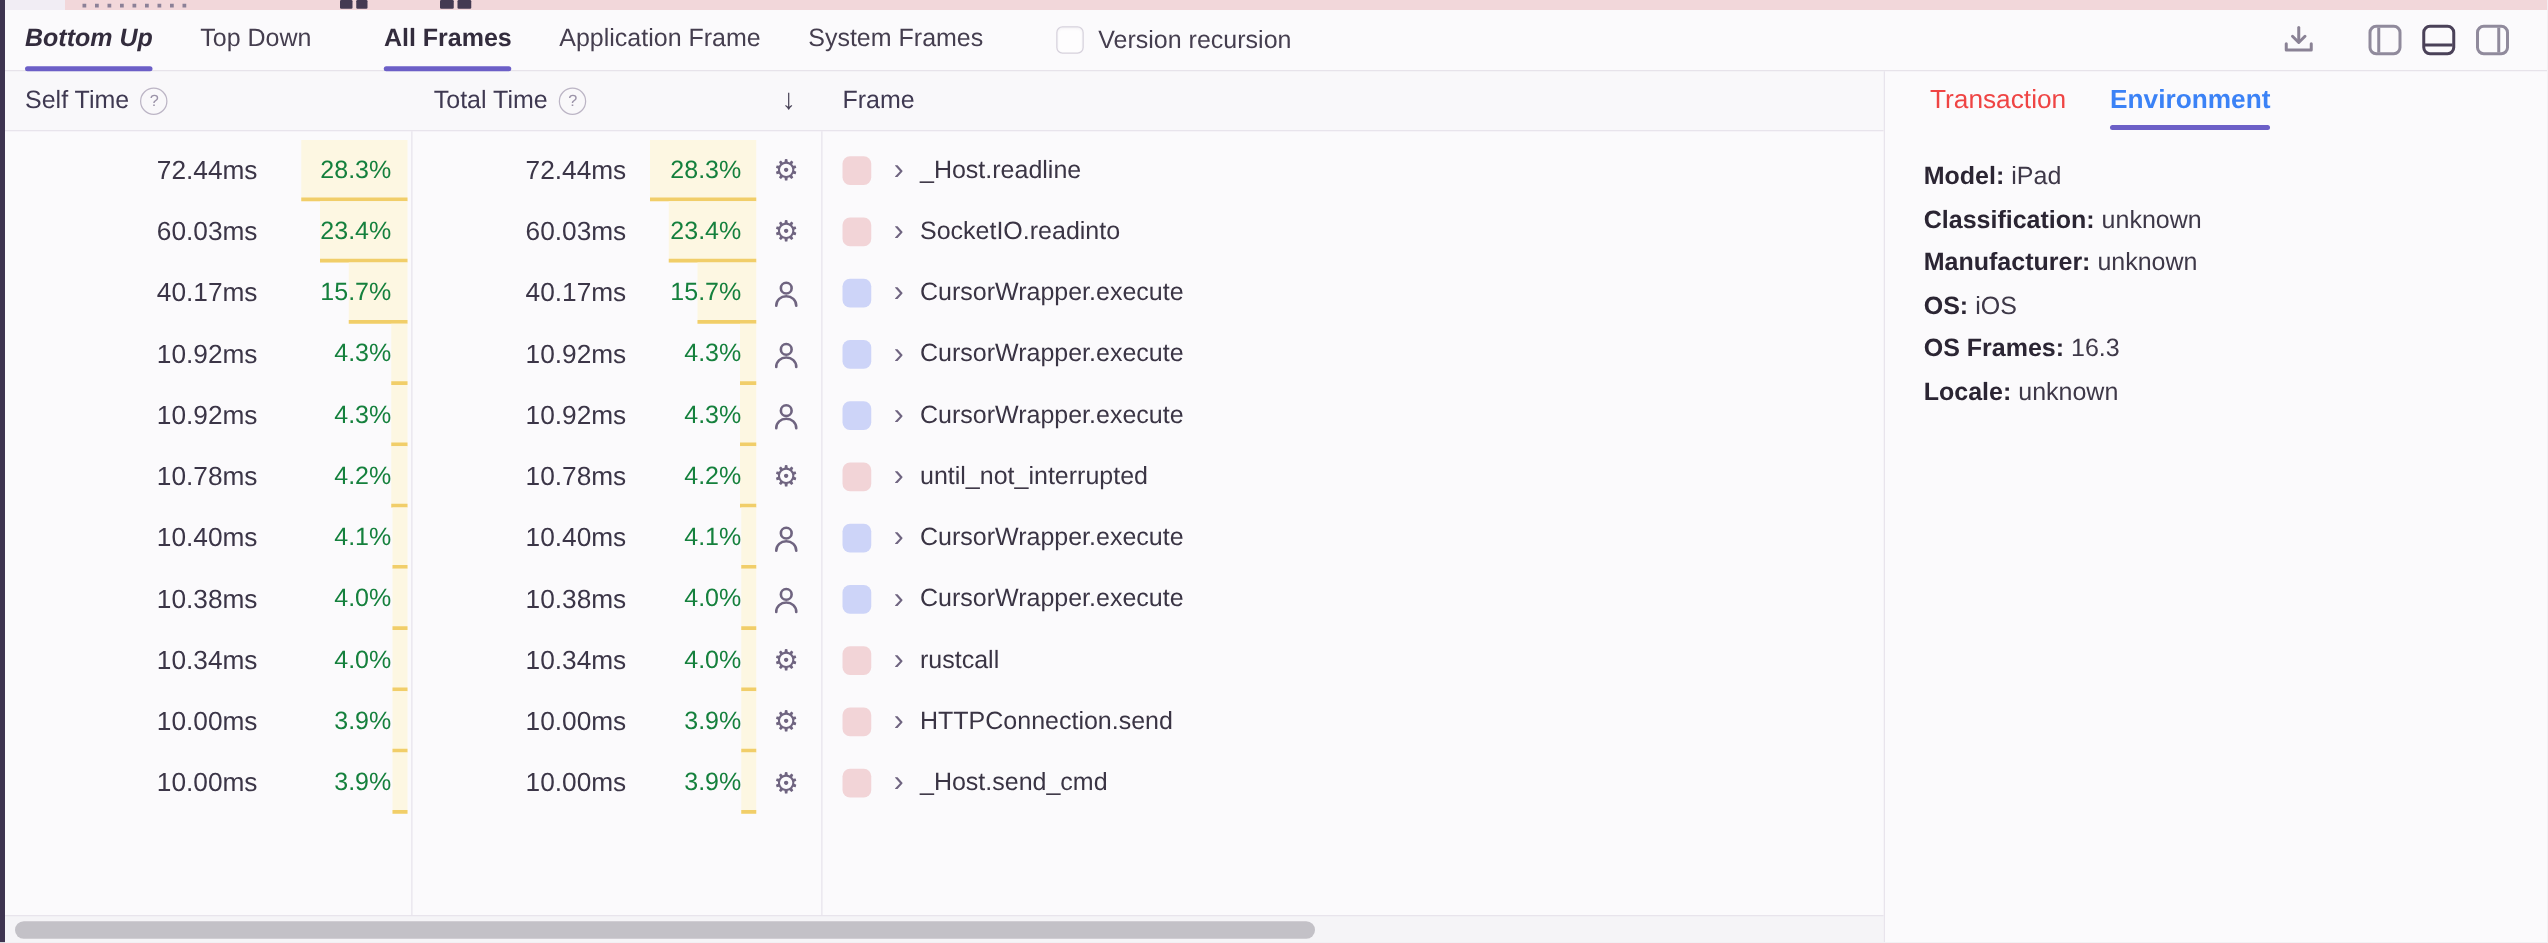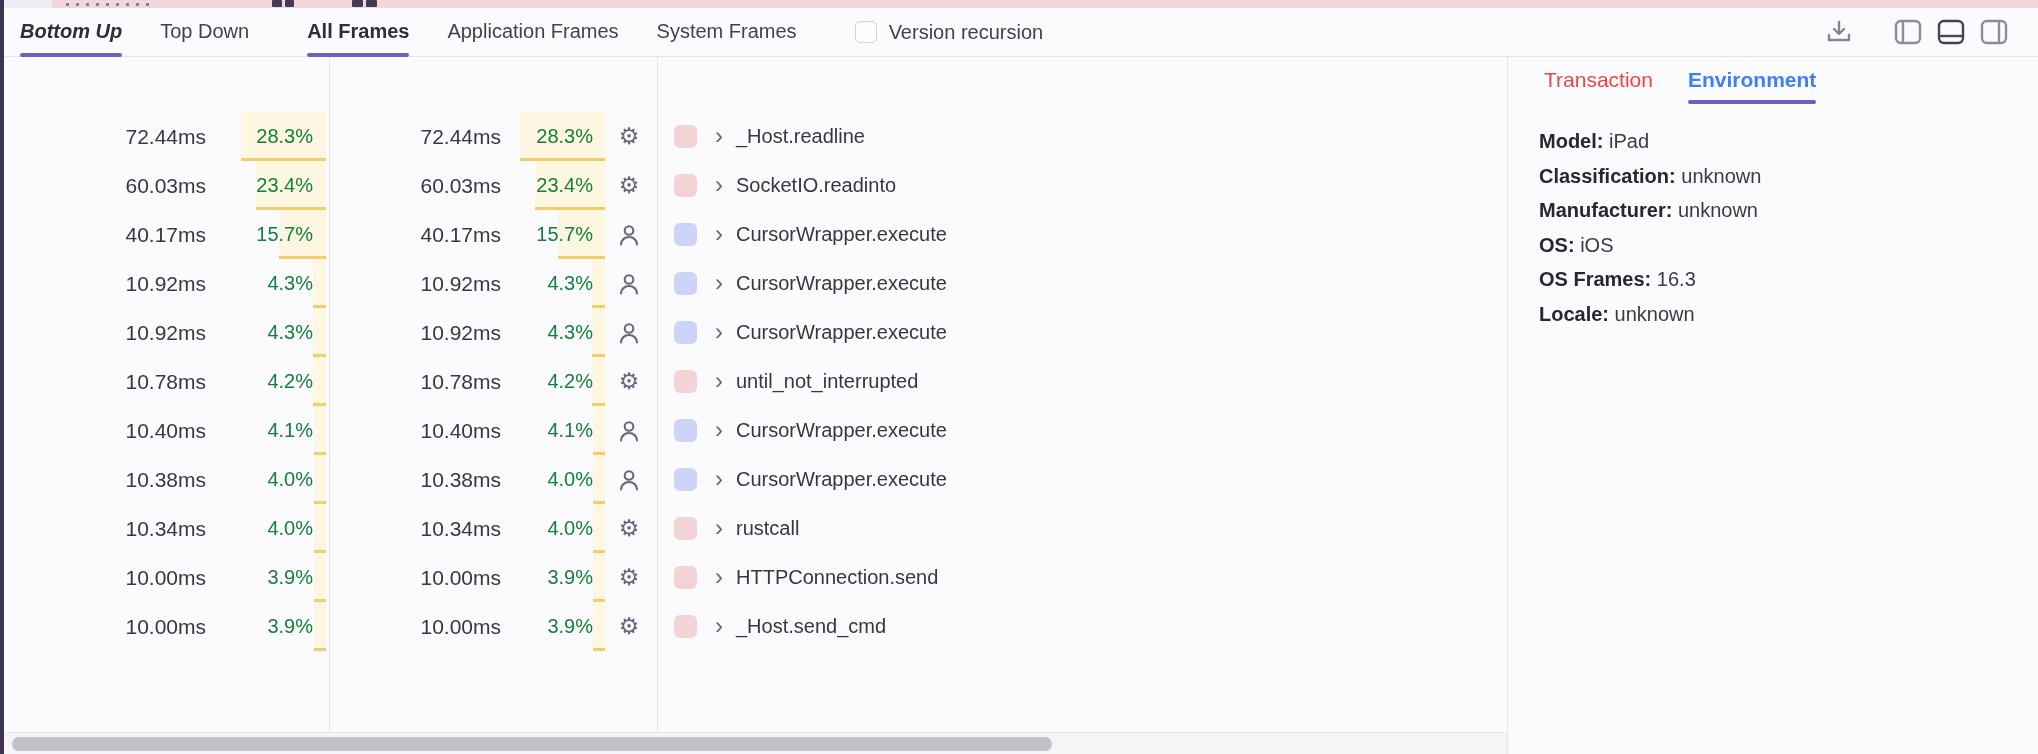--- a/index.html
+++ b/index.html
@@ -96,21 +96,21 @@
     <div class="blk" style="left:285px;width:9px"></div>
     <div class="blk" style="left:352px;width:11px"></div>
     <div class="blk" style="left:366px;width:11px"></div>
   </div>
   <div class="left-edge"></div>
 
   <div class="toolbar">
     <div class="tab active gap16">Bottom Up</div>
     <div class="tab gap38">Top Down</div>
     <div class="tab active gap58">All Frames</div>
-    <div class="tab gap38">Application Frames</div>
+    <div class="tab gap38">Application Frame</div>
     <div class="tab gap38">System Frames</div>
     <div class="checkbox"></div>
     <div class="cb-label">Version recursion</div>
 
     <div class="toolbar-icons">
       <div class="tbtn dl">
         <svg width="28" height="26" viewBox="0 0 28 26">
           <g fill="none" stroke="#8a8295" stroke-width="2.4" stroke-linecap="round" stroke-linejoin="round">
             <path d="M14 3v11"></path>
               <path d="M9 10l5 5 5-5"></path>
@@ -132,20 +132,32 @@
       </div>
       <div class="tbtn">
         <svg width="28" height="26" viewBox="0 0 28 26">
           <rect x="2" y="2" width="24" height="22" rx="5" fill="none" stroke="#908a9c" stroke-width="2.4"></rect>
           <line x1="19" y1="3" x2="19" y2="23" stroke="#908a9c" stroke-width="2.4"></line>
         </svg>
       </div>
     </div>
   </div>
 
+  <div class="header-row">
+    <div class="hcell" style="left:16px">
+      <span>Self Time</span><span class="qicon">?</span>
+    </div>
+    <div class="hcell" style="left:343px">
+      <span>Total Time</span><span class="qicon">?</span>
+    </div>
+    <div class="sort-arrow">↓</div>
+    <div class="hcell" style="left:670px">
+      <span>Frame</span>
+    </div>
+  </div>
 
   <div class="vline" style="left:329px"></div>
   <div class="vline" style="left:657px"></div>
 
   <div class="tbody">
       <div class="row">
     <div class="pbox self" style="width: 85px;"></div>
     <div class="pbox total" style="width: 85px;"></div>
     <div class="t-self">72.44ms</div>
     <div class="pct self">28.3%</div>

